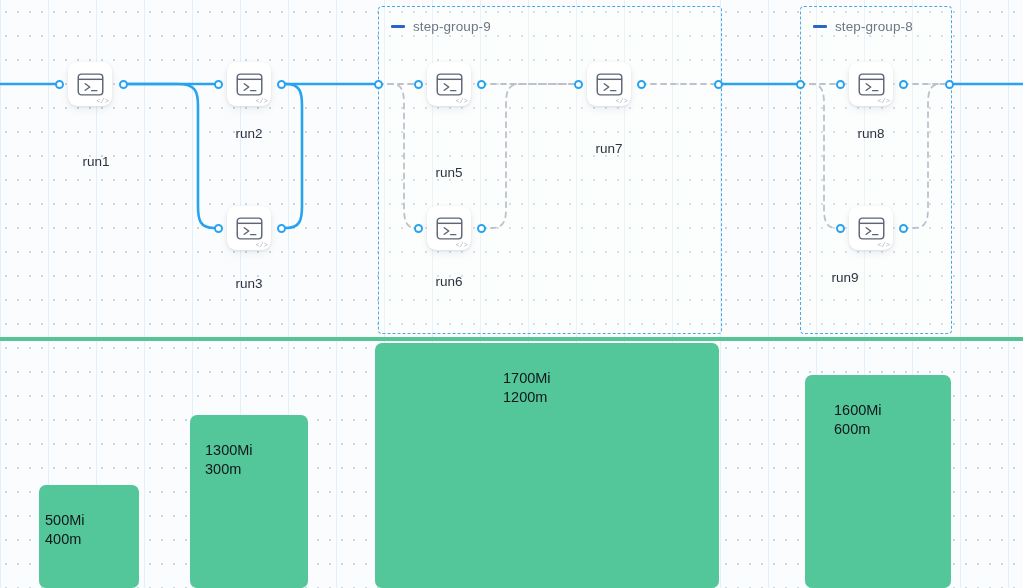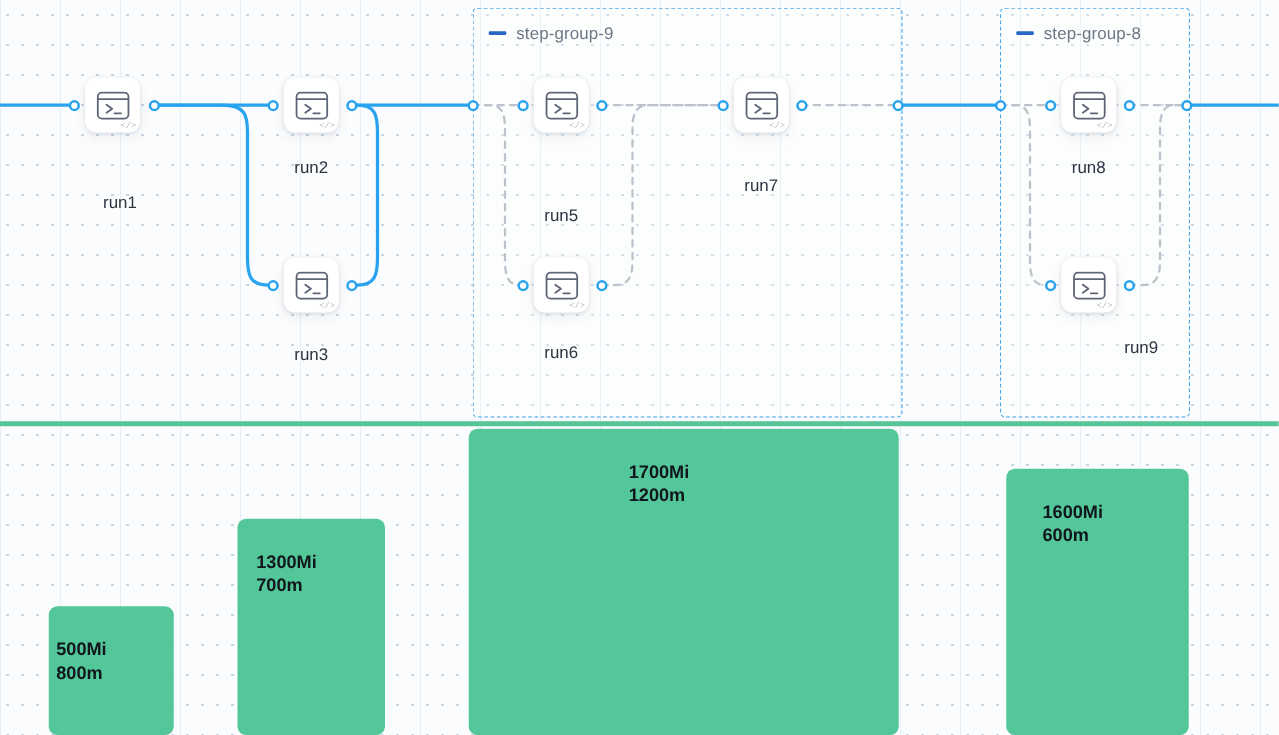--- a/index.html
+++ b/index.html
@@ -63,21 +63,21 @@
     background:#ffffff;border:2.4px solid #29a3ef;
     box-sizing:border-box;
   }
 
   
   .bar{
     position:absolute;background:#54c79a;border-radius:7px;
   }
   .bar-text{
     position:absolute;
-    font-size:14.5px;font-weight:bold;color:#11161c;
+    font-size:14.5px;font-weight:normal;color:#11161c;
     line-height:1.28;white-space:pre-line;text-align:left;
   }
   .divider{
     position:absolute;left:0;width:1023px;height:4px;
     background:#57c496;
   }
 </style>
 </head>
 <body>
 
@@ -194,21 +194,21 @@
     <div class="node-label" style="left: 823px; top: 126px;">run8</div>
     <div class="node" style="left: 849px; top: 206px;">
       <svg class="term" viewBox="0 0 28 24" fill="none" stroke="#5c6476" stroke-width="1.5">
         <rect x="1.2" y="1.2" width="25.6" height="21.6" rx="3.4"></rect>
         <path d="M1.2 6.6 H26.8"></path>
         <path d="M8.5 11.2 L13.2 14.6 L8.5 18" stroke-linecap="round" stroke-linejoin="round"></path>
         <path d="M15.2 18.4 H20.6" stroke-linecap="round"></path>
       </svg>
       <span class="code-badge">&lt;/&gt;</span>
     </div>
-    <div class="node-label" style="left: 865px; top: 270px;">run9</div>
+    <div class="node-label" style="left: 797px; top: 270px;">run9</div>
   </div>
 
 <div id="ports">
     <div class="port" style="left: 54.5px; top: 79.5px;"></div>
     <div class="port" style="left: 118.5px; top: 79.5px;"></div>
     <div class="port" style="left: 213.5px; top: 79.5px;"></div>
     <div class="port" style="left: 276.5px; top: 79.5px;"></div>
     <div class="port" style="left: 213.5px; top: 223.5px;"></div>
     <div class="port" style="left: 276.5px; top: 223.5px;"></div>
     <div class="port" style="left: 373.5px; top: 79.5px;"></div>
@@ -224,23 +224,23 @@
     <div class="port" style="left: 898.5px; top: 79.5px;"></div>
     <div class="port" style="left: 835.5px; top: 223.5px;"></div>
     <div class="port" style="left: 898.5px; top: 223.5px;"></div>
     <div class="port" style="left: 944.5px; top: 79.5px;"></div>
   </div>
 
 <div id="bars">
     <div class="divider" style="top: 337px;"></div>
     <div class="bar" style="left: 39px; top: 485px; width: 100px; height: 103px; background: rgb(84, 199, 154);"></div>
     <div class="bar-text" style="left: 45px; top: 511px;">500Mi
-800m</div>
+400m</div>
     <div class="bar" style="left: 190px; top: 415px; width: 118px; height: 173px; background: rgb(84, 199, 154);"></div>
     <div class="bar-text" style="left: 205px; top: 441px;">1300Mi
-700m</div>
+300m</div>
     <div class="bar" style="left: 375px; top: 343px; width: 344px; height: 245px; background: rgb(84, 199, 154);"></div>
     <div class="bar-text" style="left: 503px; top: 369px;">1700Mi
 1200m</div>
     <div class="bar" style="left: 805px; top: 375px; width: 146px; height: 213px; background: rgb(84, 199, 154);"></div>
     <div class="bar-text" style="left: 834px; top: 401px;">1600Mi
 600m</div>
   </div>
 
 </body></html>

